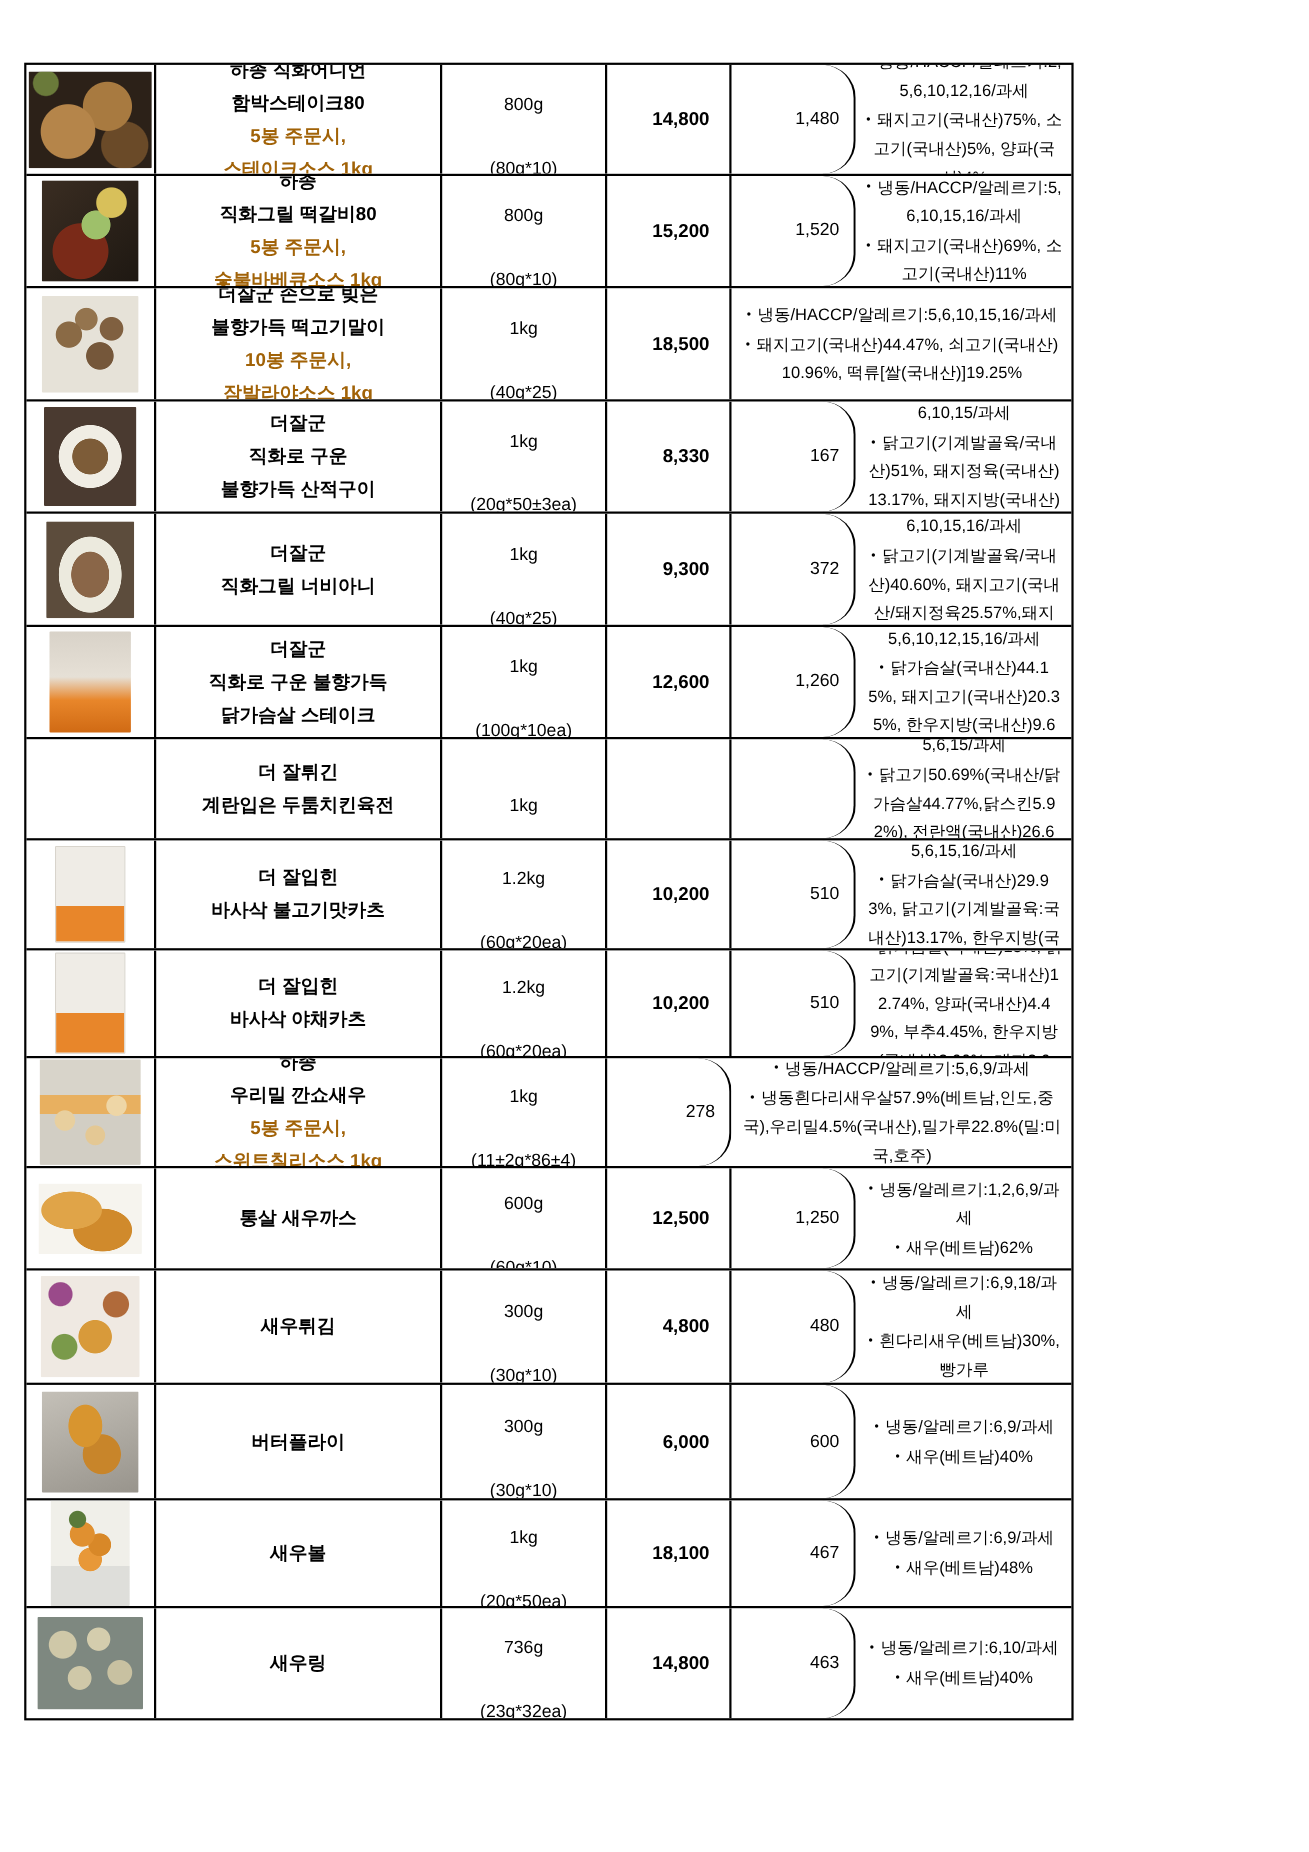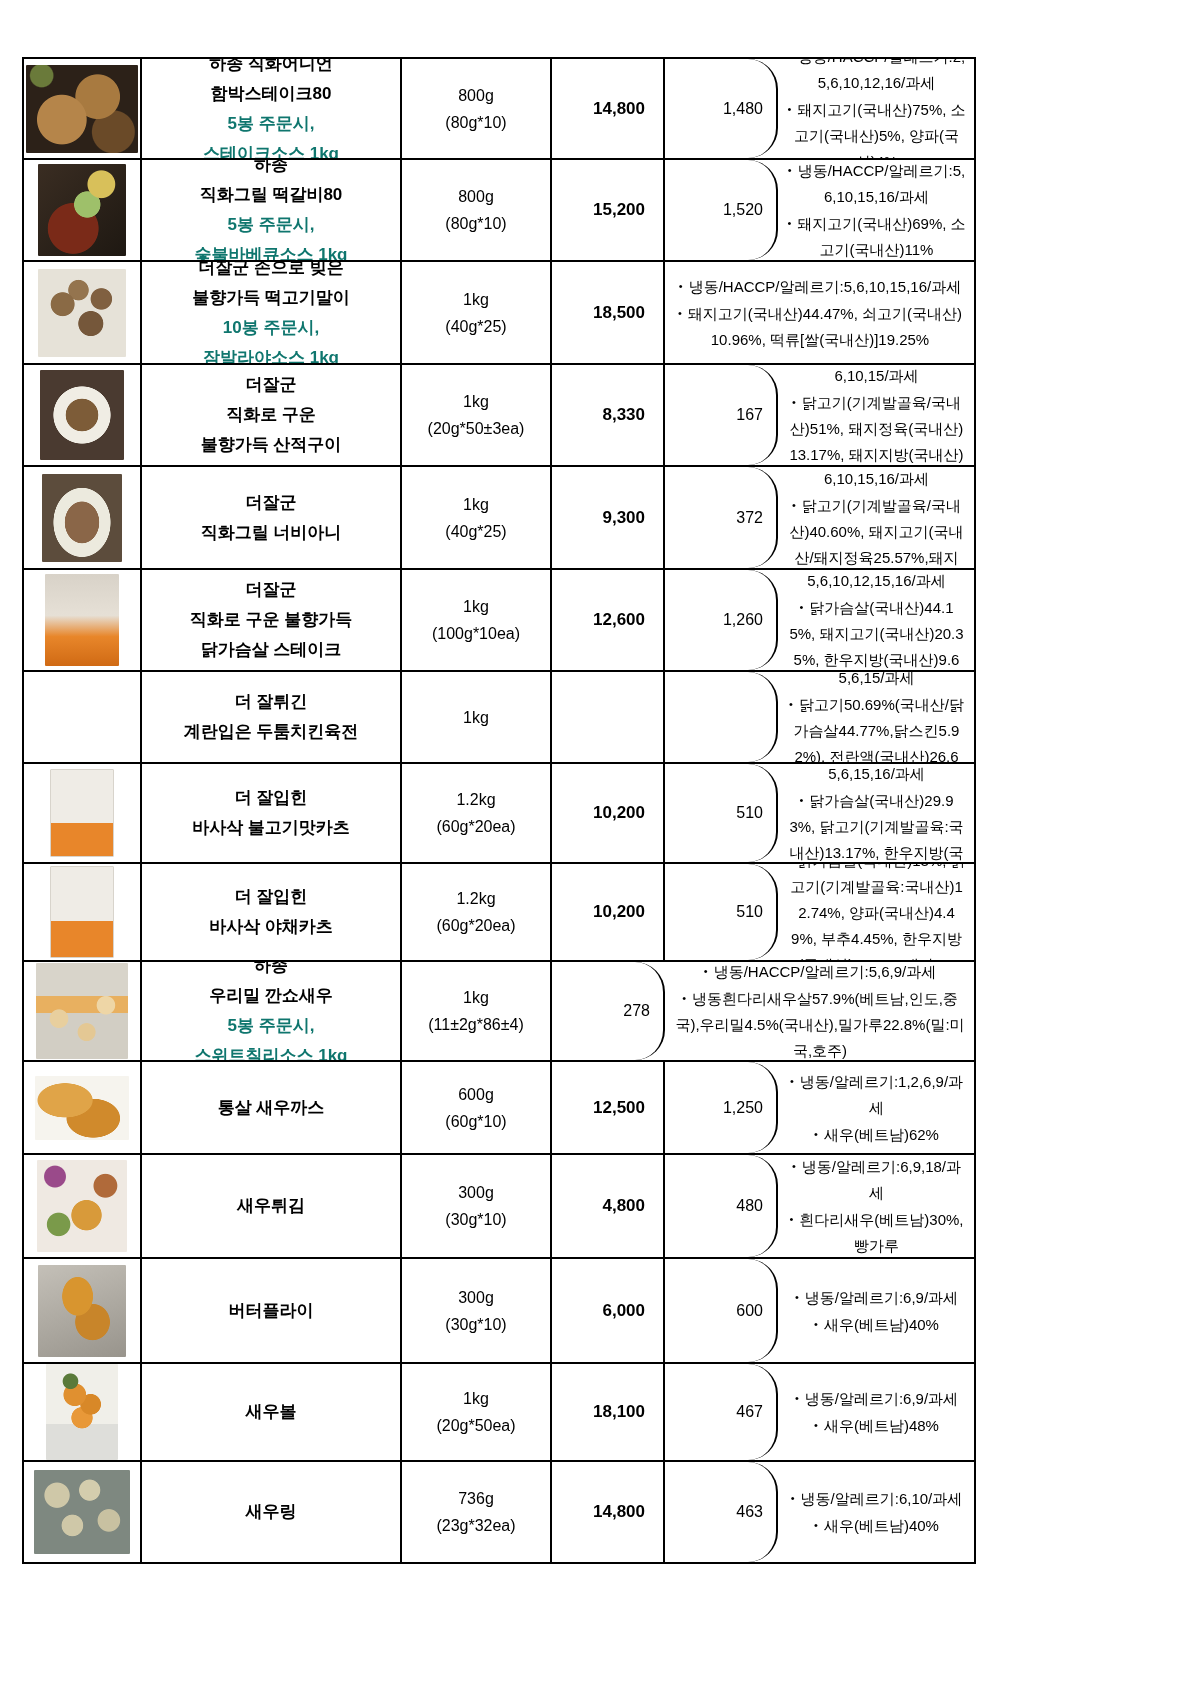--- a/index.html
+++ b/index.html
@@ -7,24 +7,24 @@
         font-family:"Liberation Sans","DejaVu Sans",sans-serif;color:#000;}
   .price-table{position:absolute;left:22px;top:57px;width:954px;
         border:2px solid #000;box-sizing:border-box;background:#fff;}
   .row{display:flex;box-sizing:border-box;border-bottom:2px solid #000;overflow:hidden;}
   .row:last-child{border-bottom:none;}
   .cell{box-sizing:border-box;border-right:2px solid #000;overflow:hidden;}
   .cell:last-child{border-right:none;}
   .c-img{width:118px;display:flex;align-items:center;justify-content:center;}
   .c-name{width:260px;display:flex;flex-direction:column;justify-content:center;align-items:center;text-align:center;}
   .nl{font-size:17px;font-weight:700;line-height:30px;white-space:nowrap;}
-  .nl.blue{color:#0f766e;}
+  .nl.blue{color:#a16207;}
   .nl.u{}
   .c-spec{width:150px;display:flex;flex-direction:column;justify-content:center;align-items:center;text-align:center;}
-  .sl{font-size:16px;line-height:27px;white-space:nowrap;}
+  .sl{font-size:16px;line-height:27px;white-space:nowrap;margin-top:31px;}
   .c-price{width:113px;display:flex;align-items:center;justify-content:flex-end;
            padding-right:18px;font-size:17px;font-weight:700;}
   .c-unit{width:113px;display:flex;align-items:center;justify-content:flex-end;
            padding-right:13px;font-size:16px;border-radius:30px;}
   .c-desc{flex:1;display:flex;flex-direction:column;justify-content:center;
            padding:2px 8px 2px 9px;}
   .bullet-line{font-size:15px;line-height:26px;word-break:break-all;text-align:center;}
   .blt{display:inline-block;font-size:11px;vertical-align:2px;margin-right:6px;}
   .thumb{border-radius:1px;}
   

